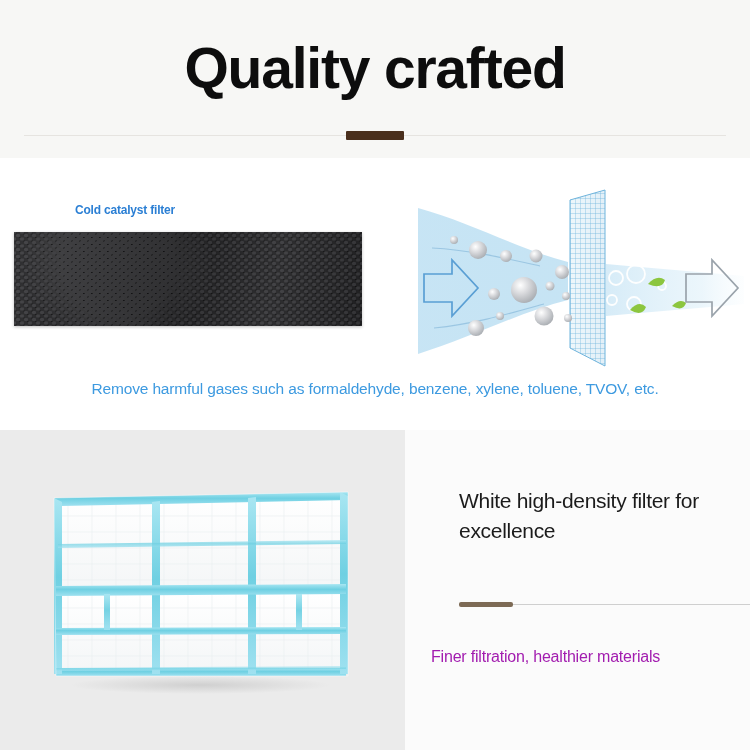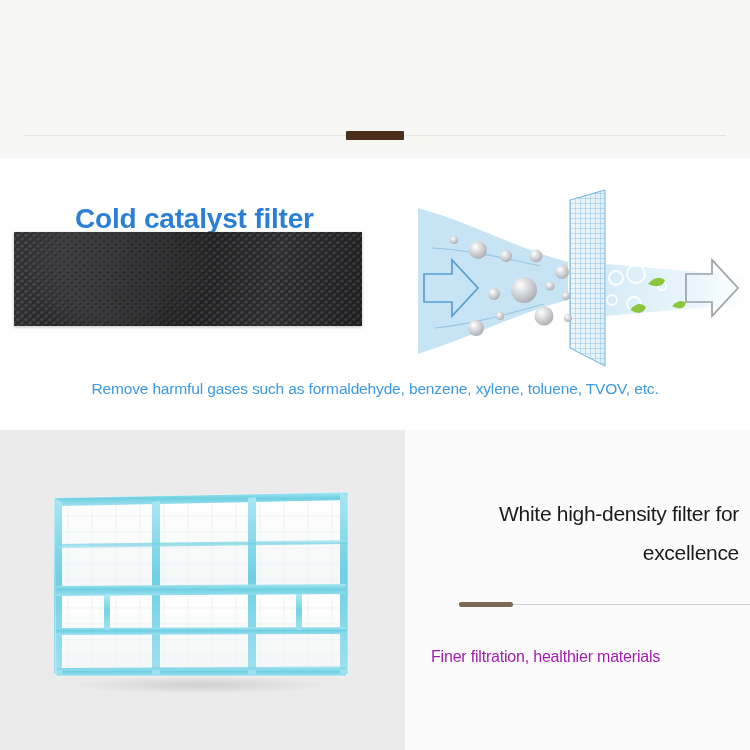--- a/index.html
+++ b/index.html
@@ -35,21 +35,21 @@
     border-radius:1px;
   }
 
   
   #section-catalyst {
     position:absolute; left:0; top:158px; width:750px; height:272px;
     background:#ffffff;
   }
   #catalyst-heading {
     position:absolute; left:75px; top:45px;
-    font-size:28px; font-weight:bold; color:#2b7fd4;
+    font-size:12px; font-weight:bold; color:#2b7fd4;
     letter-spacing:-0.2px;
     white-space:nowrap;
     text-align:center;
   }
 
   
   #catalyst-filter {
     position:absolute; left:14px; top:74px; width:348px; height:94px;
     background:
       radial-gradient(circle at 30% 30%, rgba(255,255,255,0.10) 0 22%, rgba(0,0,0,0) 38%),
@@ -102,24 +102,23 @@
     background:#ebebeb;
     overflow:hidden;
   }
   #frame-illustration {
     position:absolute; left:48px; top:52px; width:310px; height:215px;
   }
   #density-text-panel {
     position:absolute; left:405px; top:0; width:345px; height:320px;
   }
   #density-heading {
-    position:absolute; left:54px; top:64px; width:280px;
-    font-size:21px; color:#1b1b1b; line-height:39px;
+    position:absolute; left:54px; top:56px; width:280px;
+    font-size:21px; color:#1b1b1b; line-height:30px;
     letter-spacing:-0.3px;
-    text-align:right;
   }
   #density-divider {
     position:absolute; left:54px; top:172px; width:291px; height:5px;
   }
   #density-divider .seg-brown {
     position:absolute; left:0; top:0; width:54px; height:5px;
     background:#7d6a55; border-radius:2px;
   }
   #density-divider .seg-line {
     position:absolute; left:54px; top:2px; width:237px; height:1px;
@@ -129,20 +128,21 @@
     position:absolute; left:26px; top:218px;
     font-size:16px; color:#a21caf;
     letter-spacing:-0.2px;
     white-space:nowrap;
   }
 </style>
 </head>
 <body>
 
 <div id="header">
+  <div id="page-title">Quality crafted</div>
   <div id="header-rule"></div>
   <div id="header-accent"></div>
 </div>
 
 <div id="section-catalyst">
 
   <div id="catalyst-heading">Cold catalyst filter</div>
 
   <div id="catalyst-filter">
     <div class="hex-mesh"></div>

